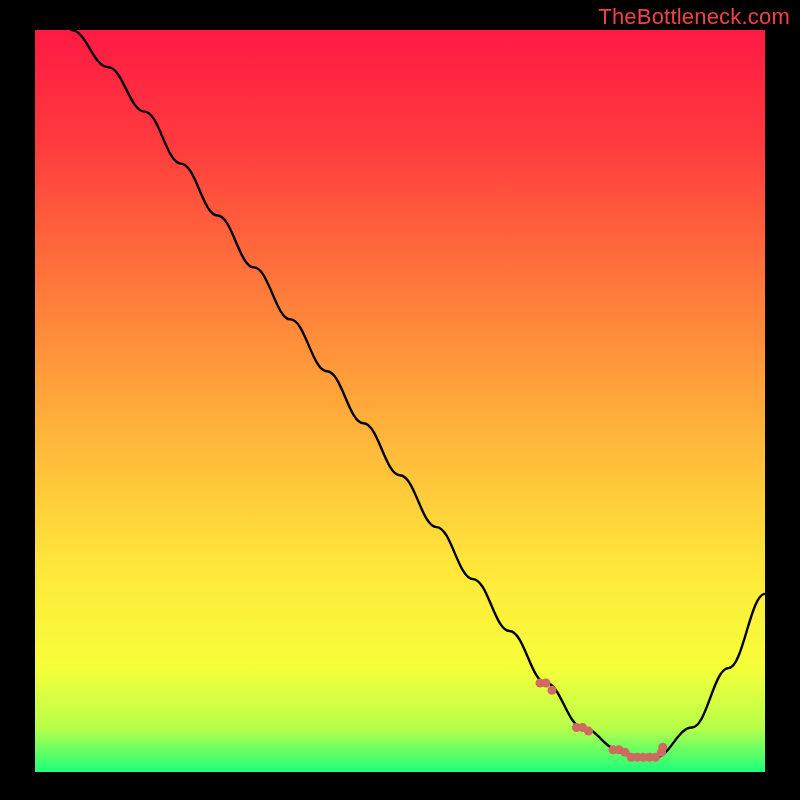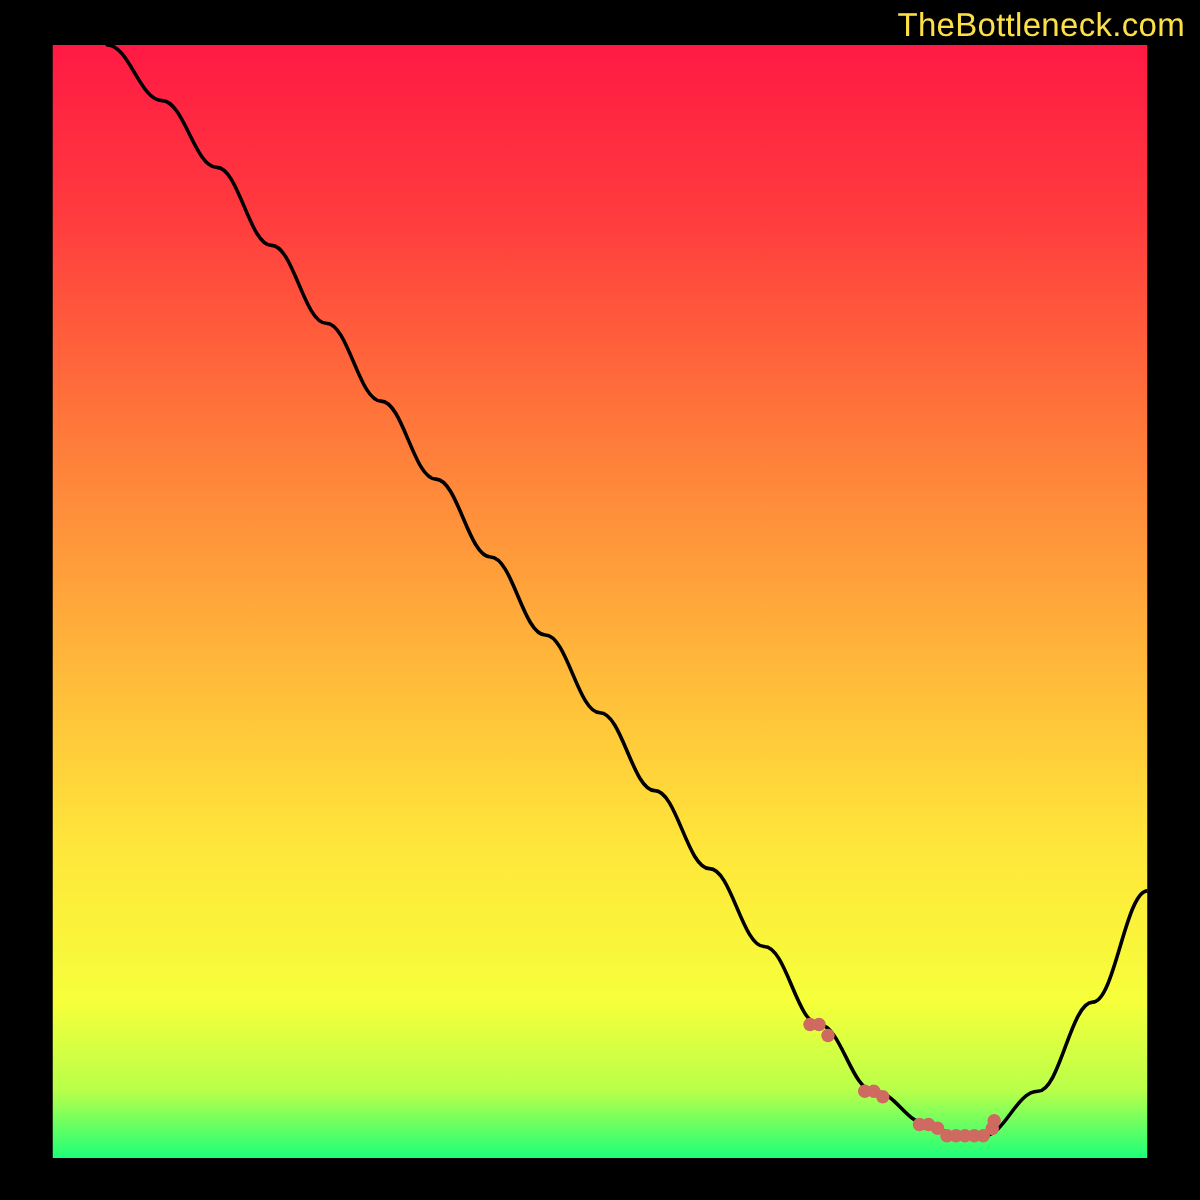--- a/index.html
+++ b/index.html
@@ -14,21 +14,21 @@
   .frame {
     position: relative;
     width: 800px;
     height: 800px;
     background: #000;
   }
   .watermark {
     position: absolute;
     top: 4px;
     right: 10px;
-    color: #fde047;
+    color: #ef4444;
     font-size: 22px;
     font-weight: 500;
     letter-spacing: 0.2px;
   }
   .plot-wrap {
     position: absolute;
     left: 35px;
     top: 30px;
   }
   svg { display: block; }

